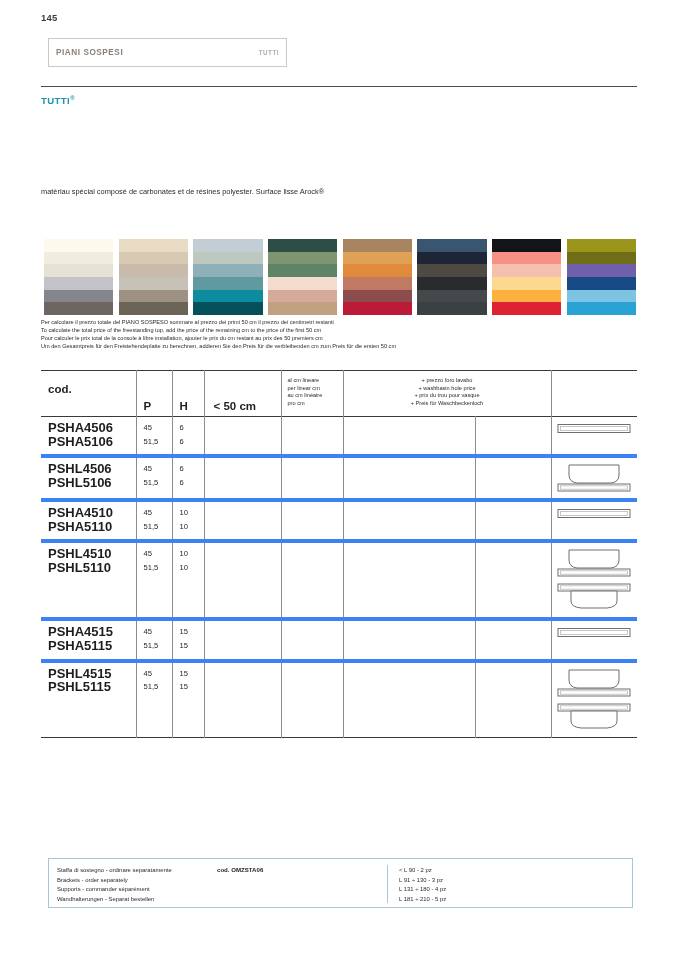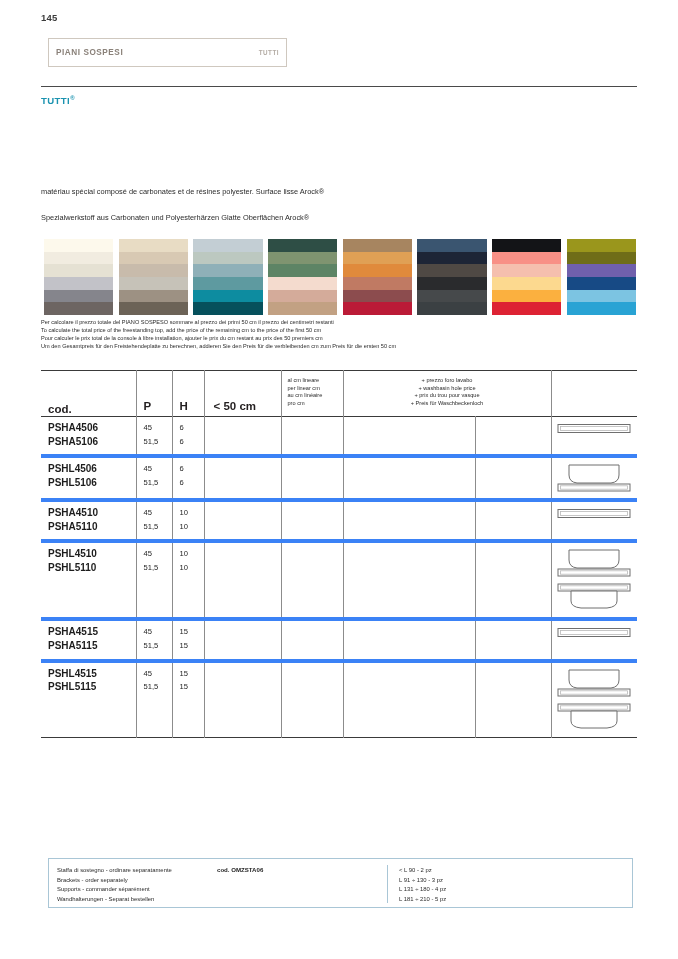--- a/index.html
+++ b/index.html
@@ -73,35 +73,35 @@
     position:absolute;left:41px;top:370px;width:596px;
   }
   table{border-collapse:collapse;width:596px;table-layout:fixed;}
   table td,table th{padding:0;vertical-align:top;}
 
   .hrule-thick{border-top:1.6px solid #3a3a3a;}
   .hrule-thin{border-top:4px solid #3b82f6;}
   .vline{border-left:1px solid #8c8c8c;}
 
   thead td{height:45px;position:relative;}
-  .h-cod{font-size:11.5px;font-weight:700;position:absolute;left:7px;bottom:1px;}
+  .h-cod{font-size:11.5px;font-weight:700;position:absolute;left:7px;bottom:21px;}
   .h-p,.h-h{font-size:11.5px;font-weight:700;position:absolute;left:7px;bottom:4px;}
   .h-50{font-size:11.5px;font-weight:700;position:absolute;left:9px;bottom:4px;}
   .h-lin{
     position:absolute;left:6px;top:6px;
     font-size:5.6px;line-height:7.6px;color:#2b2b2b;
   }
   .h-foro{
     position:absolute;left:0;right:0;top:6px;text-align:center;
     font-size:5.6px;line-height:7.6px;color:#2b2b2b;
   }
 
   tbody td{height:auto;}
   .cellpad{padding:4px 0 6px 0;}
-  .code{font-size:10px;font-weight:700;line-height:13.6px;padding-left:7px;color:#1d1d1d;}
+  .code{font-size:13px;font-weight:700;line-height:13.6px;padding-left:7px;color:#1d1d1d;}
   .num{font-size:7.6px;line-height:13.6px;padding-left:7px;color:#1d1d1d;}
 
   
   .pic-wrap{display:flex;flex-direction:column;align-items:center;justify-content:center;gap:4px;padding:5px 0;}
   svg.pic{display:block;}
 
   
   .footer{
     position:absolute;left:48px;top:858px;width:585px;height:50px;
     border:1px solid #a9c6d6;box-sizing:border-box;
@@ -134,21 +134,20 @@
     <span class="t-right">TUTTI</span>
   </div>
 
   <div class="rule-top"></div>
 
   <div class="brand">
     <span>TUTTI</span><span class="reg">®</span>
   </div>
 
   <div class="desc" id="d3">matériau spécial composé de carbonates et de résines polyester. Surface lisse Arock®</div>
-  <div class="desc" id="d4">Spezialwerkstoff aus Carbonaten und Polyesterhärzen Glatte Oberflächen Arock®</div>
 
   <div class="swatches" id="swatches">
       <div class="sw-col">
         <div class="sw-band" style="background: rgb(253, 249, 236);"></div>
         <div class="sw-band" style="background: rgb(241, 236, 224);"></div>
         <div class="sw-band" style="background: rgb(229, 225, 211);"></div>
         <div class="sw-band" style="background: rgb(194, 194, 200);"></div>
         <div class="sw-band" style="background: rgb(133, 133, 140);"></div>
         <div class="sw-band" style="background: rgb(109, 101, 98);"></div>
       </div>

